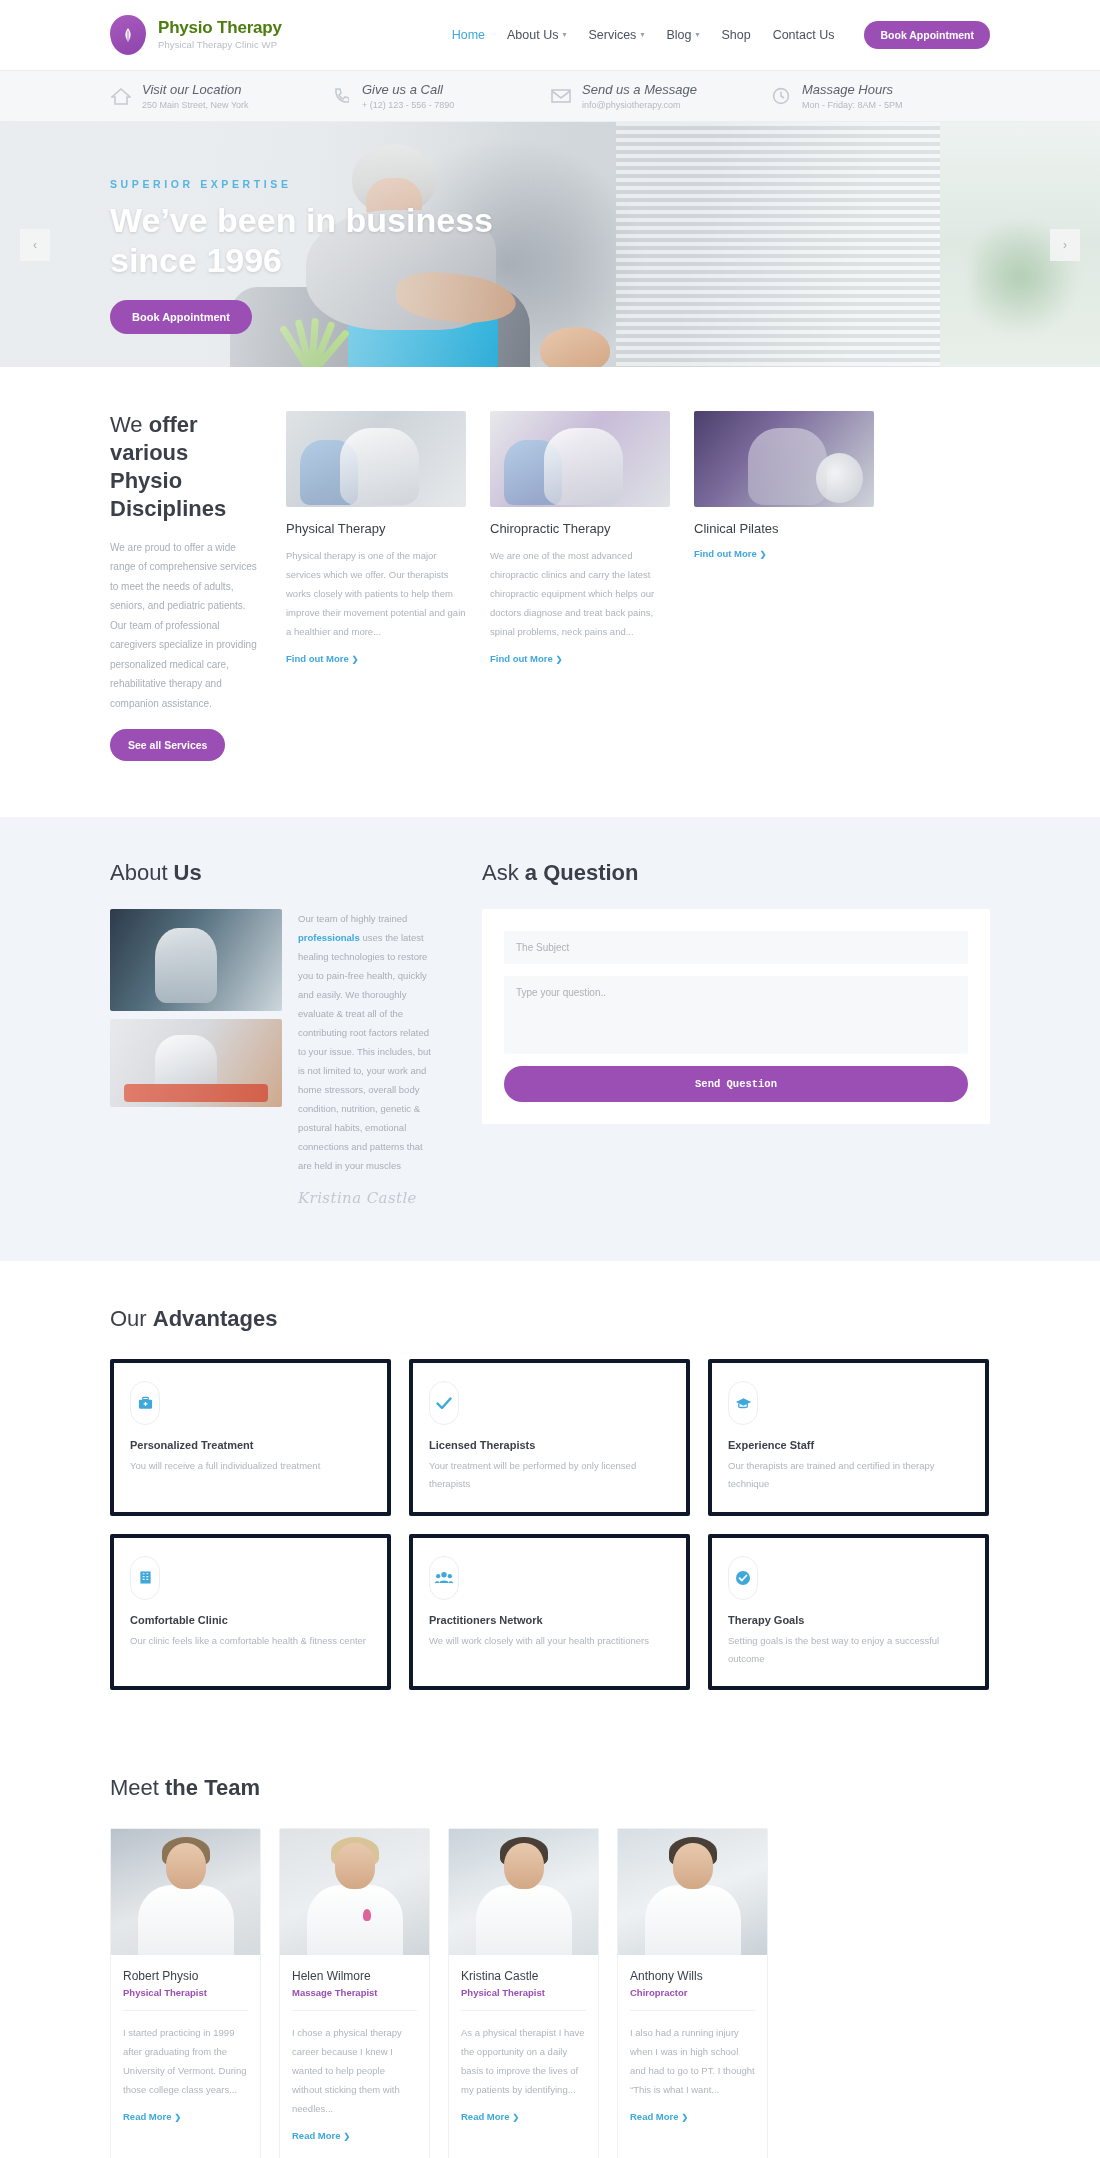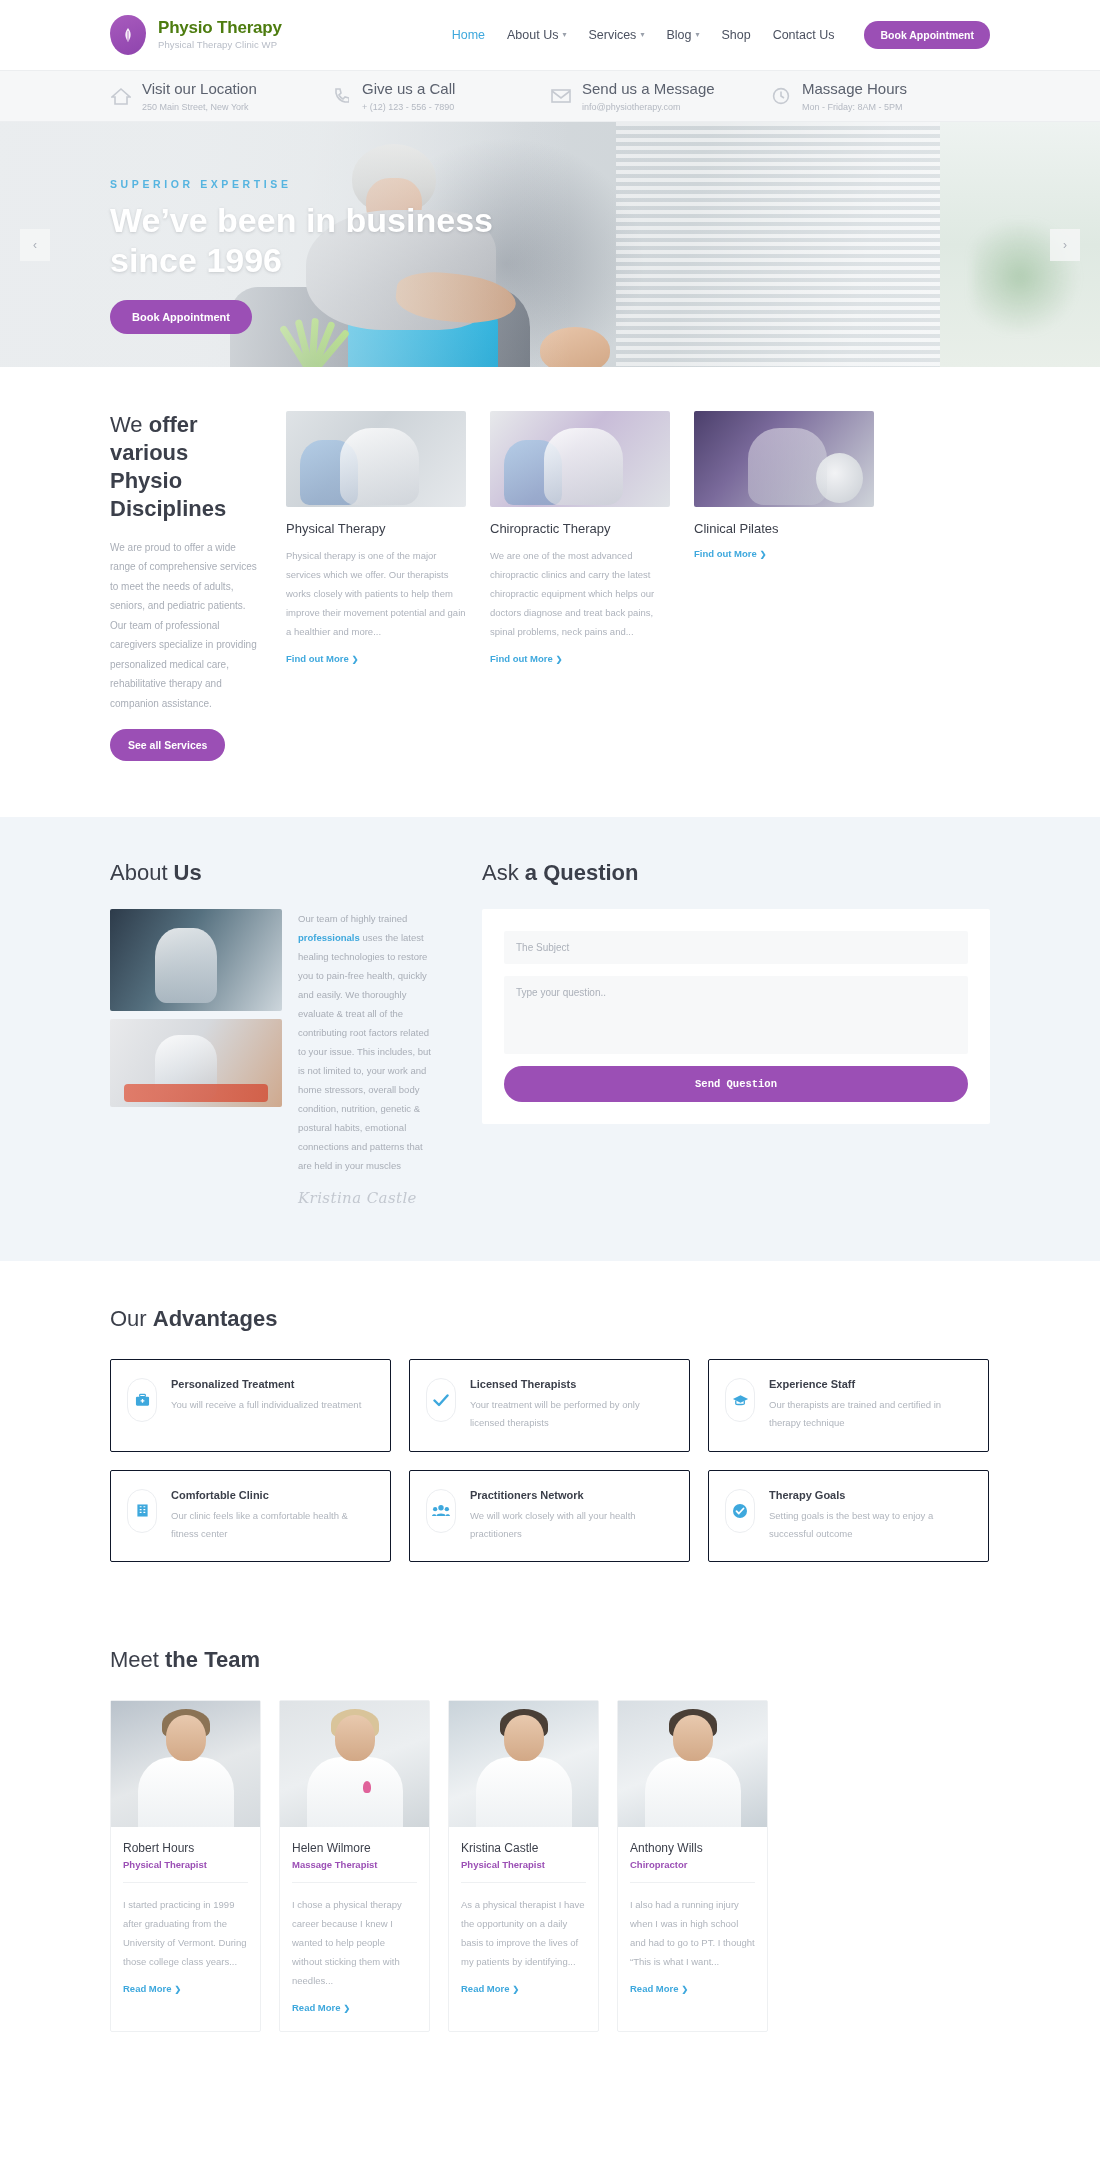--- a/index.html
+++ b/index.html
@@ -56,21 +56,21 @@
     border-top: 1px solid #eceef0;
     border-bottom: 1px solid #eceef0;
     display: flex; align-items: center;
     position: relative; z-index: 15;
   }
   .infobar-inner { width: 880px; margin: 0 auto; display: flex; }
   .info-col { flex: 1; display: flex; align-items: center; gap: 10px; }
   .info-ic { width: 22px; height: 22px; color: #c6cad1; flex: none; display:flex; align-items:center; justify-content:center;}
   .info-ic svg { display: block; }
   .info-lines { line-height: 1.35; }
-  .info-title { font-size: 15px; color: #5b616e; font-weight: normal; }
+  .info-title { font-size: 13px; color: #5b616e; font-weight: normal; font-style: italic; }
   .info-sub { font-size: 9px; color: #b4b9c2; margin-top: 1px; }
 
   
   .hero {
     height: 245px; position: relative; overflow: hidden;
     background: #dfe3e6;
   }
   .hero-bg { position: absolute; inset: 0; }
   .hero-photo {
     position: absolute; inset: 0;
@@ -259,23 +259,24 @@
   .btn-send {
     width: 100%; background: #9b4fb5; color: #fff; border: none; border-radius: 18px;
     padding: 12px 0; font-size: 10.5px; font-weight: bold; cursor: pointer;
     font-family: Liberation Mono, monospace;
   }
 
   
   .adv { background: #fff; padding: 44px 0 48px; }
   .adv-grid { display: flex; flex-wrap: wrap; gap: 18px; margin-top: 26px; }
   .adv-card {
-    width: 281px; border: 1px solid #0f172a; border-radius: 2px;
+    width: 281px; border: 4px solid #0f172a; border-radius: 2px;
     padding: 18px 16px; display: flex; gap: 14px; align-items: flex-start;
     min-height: 84px;
+    flex-direction: column;
   }
   .adv-ic {
     width: 30px; height: 44px; border: 1px solid #eceef1; border-radius: 16px;
     flex: none; display: flex; align-items: center; justify-content: center;
     color: #3ea8dd;
   }
   .adv-ic svg { display: block; }
   .adv-title { font-size: 11px; color: #3b3f4a; font-weight: bold; }
   .adv-p { font-size: 9.5px; color: #b0b5bd; line-height: 1.9; margin-top: 6px; }
 
@@ -628,21 +629,21 @@
         <span>Meet </span><b>the Team</b>
       </div>
       <div class="team-grid">
         <div class="team-card">
           <div class="team-img tm1">
             <div class="tm-torso"></div>
               <div class="tm-hair"></div>
               <div class="tm-head"></div>
           </div>
           <div class="team-body">
-            <div class="team-name">Robert Hours</div>
+            <div class="team-name">Robert Physio</div>
             <div class="team-role">Physical Therapist</div>
             <div class="team-div"></div>
             <div class="team-p">I started practicing in 1999 after graduating from the University of Vermont. During those college class years...</div>
             <span class="link-blue"><span>Read More</span><span class="chev">❯</span></span>
           </div>
         </div>
 
         <div class="team-card">
           <div class="team-img tm2">
             <div class="tm-torso"></div>

